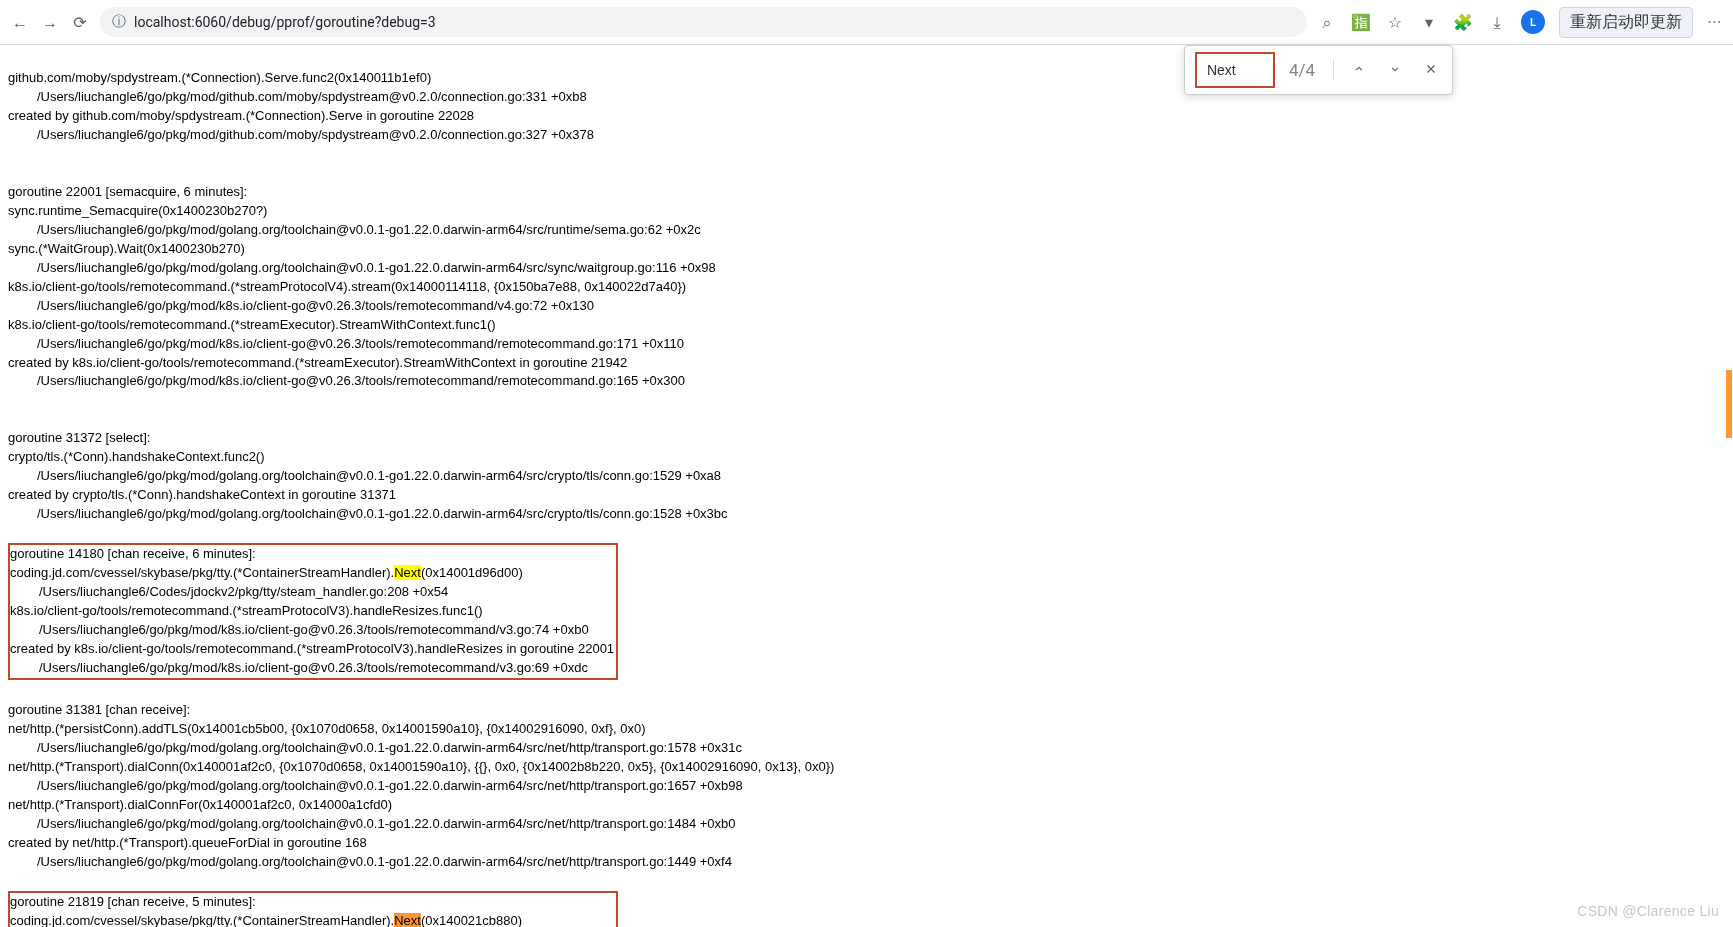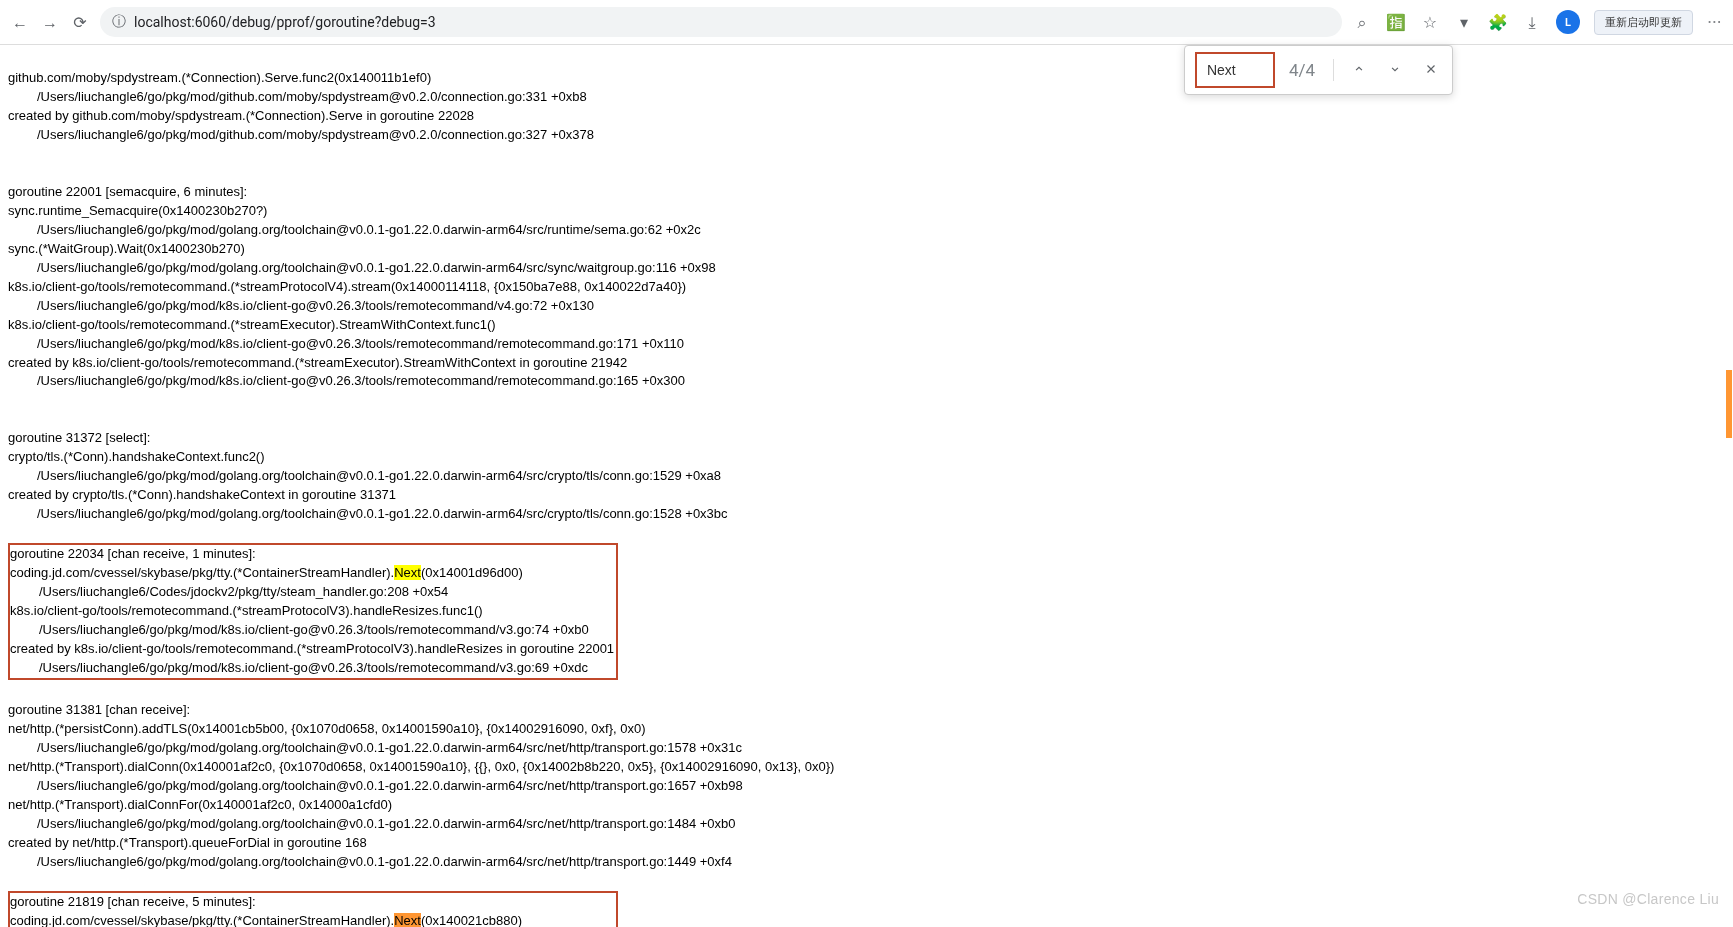--- a/index.html
+++ b/index.html
@@ -14,21 +14,21 @@
   .chrome-bar .nav-btn { width: 20px; height: 20px; color: #5f6368; display:flex; align-items:center; justify-content:center; font-size: 16px; }
   .chrome-bar .url-bar {
     flex: 1; display: flex; align-items: center; gap: 8px;
     background: #f1f3f4; border-radius: 16px; padding: 4px 12px; height: 30px;
     font-size: 14px; color: #202124;
   }
   .chrome-bar .url-bar .info-icon { color:#5f6368; font-size:14px; }
   .chrome-bar .right-icons { display:flex; align-items:center; gap:14px; }
   .chrome-bar .right-icons .icon { color:#5f6368; font-size:16px; width:20px; text-align:center; }
   .avatar { width:24px; height:24px; border-radius:50%; background:#1a73e8; color:#fff; display:flex; align-items:center; justify-content:center; font-size:11px; font-weight:600; }
-  .relaunch-btn { background:#eef2f8; border:1px solid #d0d7e2; border-radius:4px; padding:4px 10px; font-size:11px; color:#333; }
+  .relaunch-btn { background:#eef2f8; border:1px solid #d0d7e2; border-radius:4px; padding:4px 10px; font-size:16px; color:#333; }
   .menu-dots { color:#5f6368; writing-mode: vertical-rl; font-size:14px; letter-spacing:1px; }
 
   
   .find-bar {
     position: absolute; top: 45px; right: 280px;
     background: #fff; border: 1px solid #ccc; border-radius: 4px;
     box-shadow: 0 2px 8px rgba(0,0,0,.15);
     display: flex; align-items: center; gap: 14px; padding: 6px 10px;
     z-index: 10;
   }
@@ -48,21 +48,21 @@
   .highlight-box {
     border: 2px solid #c0482b;
     padding: 0 2px 0 0; margin: 0 0 2px 0; width: fit-content;
   }
   .highlight-box pre { white-space: pre; }
   .find-hit { background: #ffff00; }
   .find-hit-current { background: #ff9632; }
   pre { font-family: Liberation Sans, sans-serif; }
 
   .watermark {
-    position: fixed; bottom: 20px; right: 14px;
+    position: fixed; bottom: 8px; right: 14px;
     font-size: 14px; color:#c7c7c7; letter-spacing:.3px;
     font-family: -apple-system, sans-serif;
   }
 
   .scrollhint { position: fixed; right:1px; top:370px; width:6px; height:60px; background:#ff9632; }
   .scrollhint2 { position: fixed; right:1px; top:430px; width:6px; height:8px; background:#ff9632; }
 </style>
 </head>
 <body>
 
@@ -126,21 +126,21 @@
 k8s.io/client-go/tools/remotecommand.(*streamExecutor).StreamWithContext.func1()
         /Users/liuchangle6/go/pkg/mod/k8s.io/client-go@v0.26.3/tools/remotecommand/remotecommand.go:171 +0x110
 created by k8s.io/client-go/tools/remotecommand.(*streamExecutor).StreamWithContext in goroutine 21942
         /Users/liuchangle6/go/pkg/mod/k8s.io/client-go@v0.26.3/tools/remotecommand/remotecommand.go:165 +0x300</pre>
 
 <pre>goroutine 31372 [select]:
 crypto/tls.(*Conn).handshakeContext.func2()
         /Users/liuchangle6/go/pkg/mod/golang.org/toolchain@v0.0.1-go1.22.0.darwin-arm64/src/crypto/tls/conn.go:1529 +0xa8
 created by crypto/tls.(*Conn).handshakeContext in goroutine 31371
         /Users/liuchangle6/go/pkg/mod/golang.org/toolchain@v0.0.1-go1.22.0.darwin-arm64/src/crypto/tls/conn.go:1528 +0x3bc</pre>
-<div class="highlight-box"><pre><span>goroutine 22034 [chan receive, 1 minutes]:
+<div class="highlight-box"><pre><span>goroutine 14180 [chan receive, 6 minutes]:
 coding.jd.com/cvessel/skybase/pkg/tty.(*ContainerStreamHandler).</span><span class="find-hit">Next</span><span>(0x14001d96d00)
         /Users/liuchangle6/Codes/jdockv2/pkg/tty/steam_handler.go:208 +0x54
 k8s.io/client-go/tools/remotecommand.(*streamProtocolV3).handleResizes.func1()
         /Users/liuchangle6/go/pkg/mod/k8s.io/client-go@v0.26.3/tools/remotecommand/v3.go:74 +0xb0
 created by k8s.io/client-go/tools/remotecommand.(*streamProtocolV3).handleResizes in goroutine 22001
         /Users/liuchangle6/go/pkg/mod/k8s.io/client-go@v0.26.3/tools/remotecommand/v3.go:69 +0xdc</span></pre></div>
 <pre>goroutine 31381 [chan receive]:
 net/http.(*persistConn).addTLS(0x14001cb5b00, {0x1070d0658, 0x14001590a10}, {0x14002916090, 0xf}, 0x0)
         /Users/liuchangle6/go/pkg/mod/golang.org/toolchain@v0.0.1-go1.22.0.darwin-arm64/src/net/http/transport.go:1578 +0x31c
 net/http.(*Transport).dialConn(0x140001af2c0, {0x1070d0658, 0x14001590a10}, {{}, 0x0, {0x14002b8b220, 0x5}, {0x14002916090, 0x13}, 0x0})

